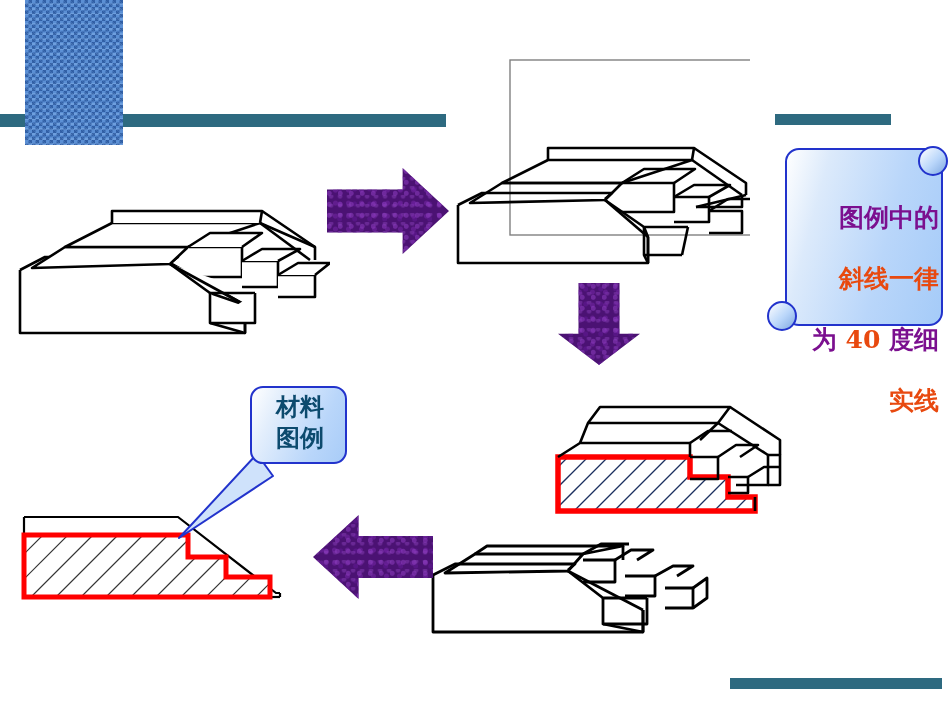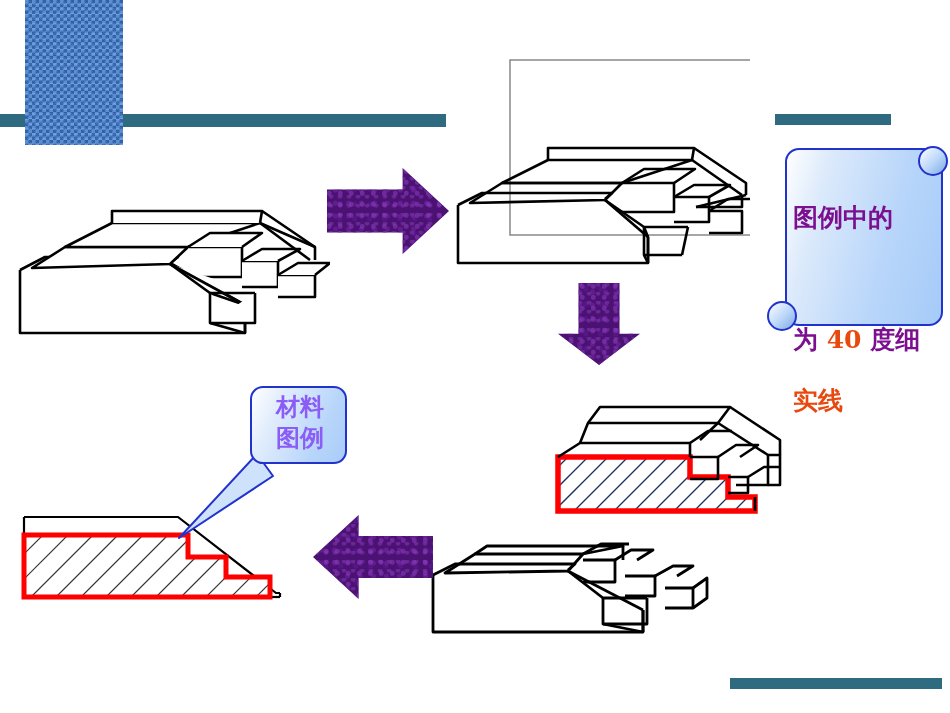--- a/index.html
+++ b/index.html
@@ -89,20 +89,21 @@
   #scroll-callout .curl-bl { left: 4px;  bottom: 4px; }
   #scroll-callout .scroll-text {
     position: absolute;
     left: 30px; top: 32px; width: 146px;
     font-family: "DejaVu Serif", "Liberation Serif", serif;
     font-size: 25px;
     font-weight: bold;
     line-height: 1.22;
     letter-spacing: 0px;
     white-space: pre-line;
+    text-align: right;
   }
   .t-purple { color: #7b0f8f; }
   .t-orange { color: #e8490f; }
 
   
   #legend-callout {
     left: 182px; top: 386px; width: 168px; height: 100px;
   }
   #legend-callout .bubble {
     position: absolute;
@@ -113,21 +114,21 @@
     box-sizing: border-box;
   }
   #legend-callout .bubble-text {
     position: absolute;
     left: 78px; top: 6px; width: 80px;
     text-align: center;
     font-family: "DejaVu Serif", "Liberation Serif", serif;
     font-size: 24px;
     font-weight: bold;
     line-height: 1.28;
-    color: #8b5cf6;
+    color: #0c4a6e;
     white-space: pre-line;
   }
 </style>
 </head>
 <body>
 
 <div id="slide">
 
   <div class="abs teal-bar" id="bar-left"></div>
   <div class="abs teal-bar" id="bar-right"></div>
@@ -318,19 +319,19 @@
   <div class="abs arrow" id="arrow-right"></div>
   <div class="abs arrow" id="arrow-down"></div>
   <div class="abs arrow" id="arrow-left"></div>
 
   <div class="abs" id="scroll-callout">
     <div class="scroll-body"></div>
     <div class="curl curl-tr"></div>
     <div class="curl curl-bl"></div>
     <div class="scroll-text">
       <span class="t-purple">图例中的</span><br>
-      <br>
+      <span class="t-orange">斜线一律</span><br>
       <span class="t-purple">为 </span><span class="t-orange">40 </span><span class="t-purple">度细</span><br>
       <span class="t-orange">实线</span>
     </div>
   </div>
 
 </div>
 
 </body></html>

